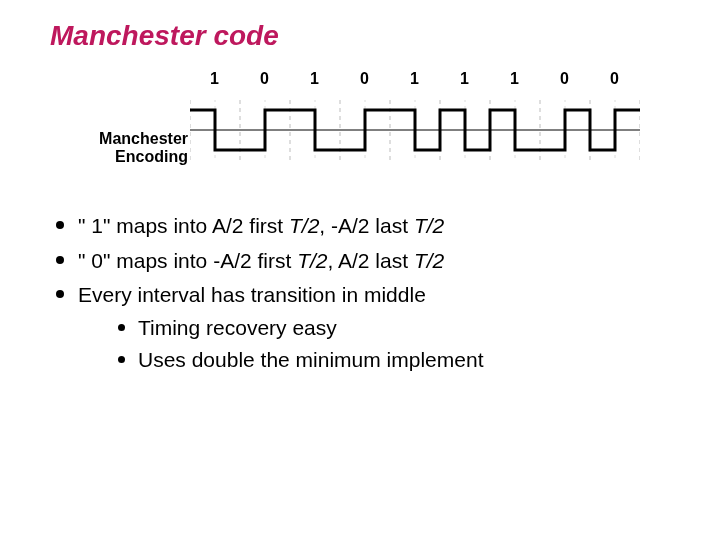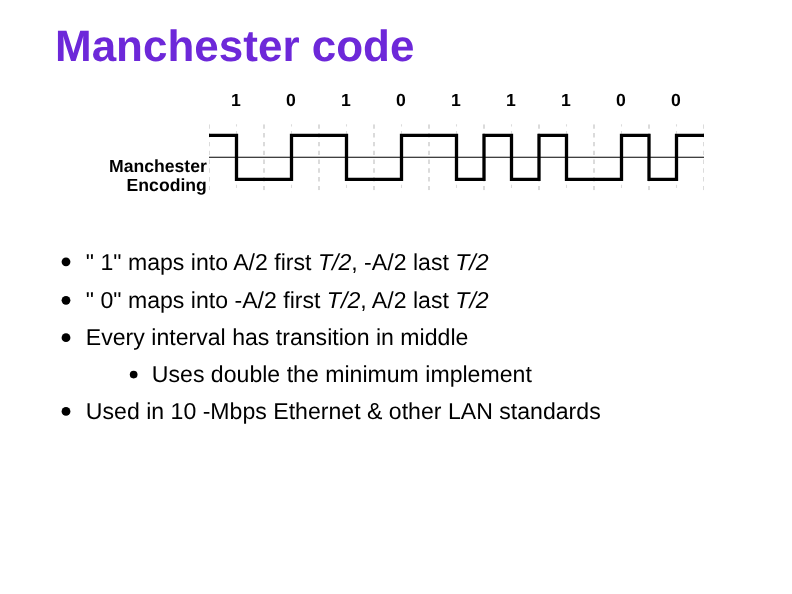--- a/index.html
+++ b/index.html
@@ -9,24 +9,25 @@
     height: 540px;
     background: #fff;
     font-family: Arial, Helvetica, sans-serif;
     color: #000;
   }
   .slide {
     padding: 20px 40px 20px 50px;
     box-sizing: border-box;
   }
   .title {
-    font-size: 40px;
+    font-size: 28px;
     font-weight: bold;
-    color: #6d28d9;
+    color: #be185d;
     margin: 0 0 18px 0;
+    font-style: italic;
   }
 
   
   .diagram {
     position: relative;
     margin-left: 30px;
     height: 110px;
     width: 560px;
   }
   .bit-labels {
@@ -148,17 +149,17 @@
           <line x1="0" x2="450" y1="30" y2="30" stroke="#000" stroke-width="1"></line>
           <path d="M 0 10 L 25 10 L 25 10 L 25 50 L 50 50 L 50 50 L 75 50 L 75 50 L 75 10 L 100 10 L 100 10 L 125 10 L 125 10 L 125 50 L 150 50 L 150 50 L 175 50 L 175 50 L 175 10 L 200 10 L 200 10 L 225 10 L 225 10 L 225 50 L 250 50 L 250 50 L 250 10 L 275 10 L 275 10 L 275 50 L 300 50 L 300 50 L 300 10 L 325 10 L 325 10 L 325 50 L 350 50 L 350 50 L 375 50 L 375 50 L 375 10 L 400 10 L 400 10 L 400 50 L 425 50 L 425 50 L 425 10 L 450 10" fill="none" stroke="#000" stroke-width="3" stroke-linejoin="miter"></path>
         </svg>
     </div>
   </div>
 
   <ul class="toplist" id="bullets">
       <li>" 1" maps into A/2 first <span class="ital">T/2</span>, -A/2 last <span class="ital">T/2</span></li>
       <li>" 0" maps into -A/2 first <span class="ital">T/2</span>, A/2 last <span class="ital">T/2</span></li>
       <li>Every interval has transition in middle<ul class="sublist">
+          <li>Timing recovery easy</li>
           <li>Uses double the minimum implement</li>
         </ul></li>
-      <li>Used in 10 -Mbps Ethernet &amp; other LAN standards</li>
     </ul>
 </div>
 
 </body></html>

